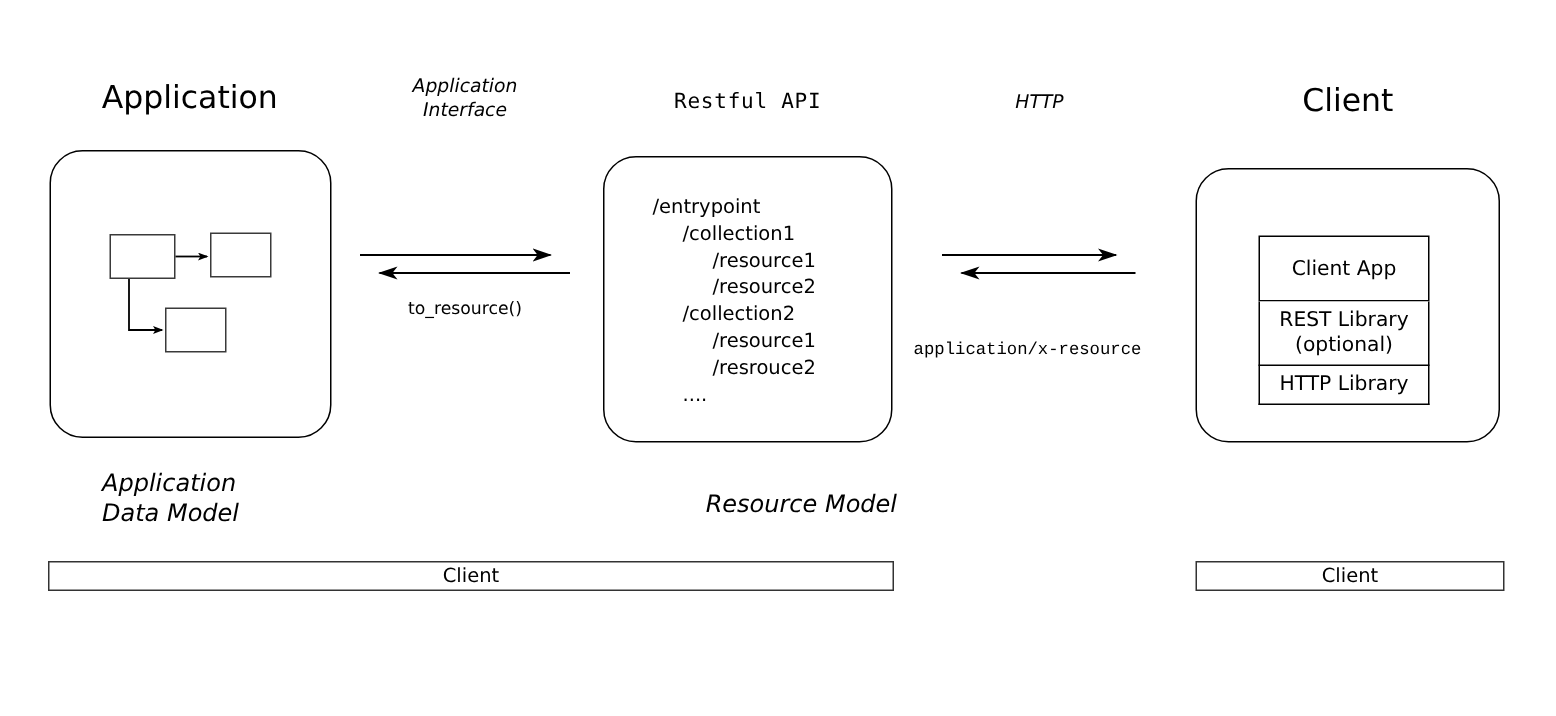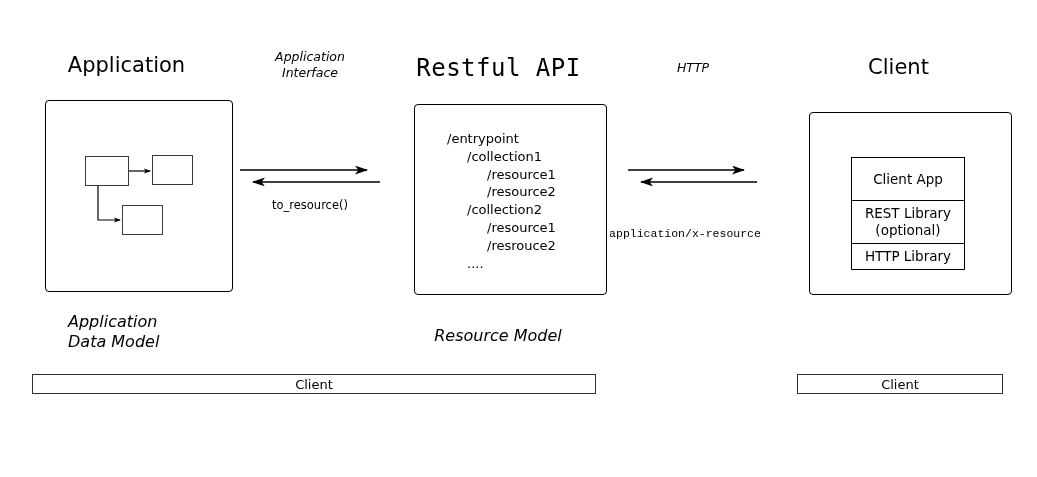--- a/index.html
+++ b/index.html
@@ -23,21 +23,21 @@
   
   .col-title {
     font-size: 21px;
     line-height: 24px;
     text-align: center;
     white-space: nowrap;
     color: #000;
   }
   .col-title.mono {
     font-family: "DejaVu Sans Mono", monospace;
-    font-size: 24px;
+    font-size: 14px;
     letter-spacing: 0.5px;
   }
 
   
   .link-title {
     font-style: italic;
     font-size: 12.5px;
     line-height: 16px;
     text-align: center;
     white-space: nowrap;
@@ -45,24 +45,23 @@
   .link-sub {
     font-size: 11.5px;
     line-height: 15px;
     text-align: center;
     white-space: nowrap;
   }
 
   
   .round-box {
     border: 1.3px solid #000;
-    border-radius: 4px;
+    border-radius: 22px;
     background: #fff;
     box-sizing: border-box;
-    margin-left: 12px;
   }
 
   
   .rect {
     border: 1.4px solid #3a3a3a;
     background: #fff;
     box-sizing: border-box;
   }
 
   
@@ -174,21 +173,21 @@
         <div class="stack-cell" style="height: 44px;">Client App</div>
         <div class="stack-cell" style="height: 43px;">REST Library
 (optional)</div>
         <div class="stack-cell" style="height: 26px;">HTTP Library</div>
       </div>
   </div>
 
   <div class="abs model-caption" style="left:68px; top:312px; width:200px; text-align:left;">Application
 Data Model</div>
 
-  <div class="abs model-caption" style="left:398px; top:326px; width:200px; text-align:center;">Resource Model</div>
+  <div class="abs model-caption" style="left:398px; top:326px; width:200px; text-align:right;">Resource Model</div>
 
   <div class="abs bar" style="left:32px; top:374px; width:564px; height:20px;">
     <span>Client</span>
   </div>
 
   <div class="abs bar" style="left:797px; top:374px; width:206px; height:20px;">
     <span>Client</span>
   </div>
 
 </div>

